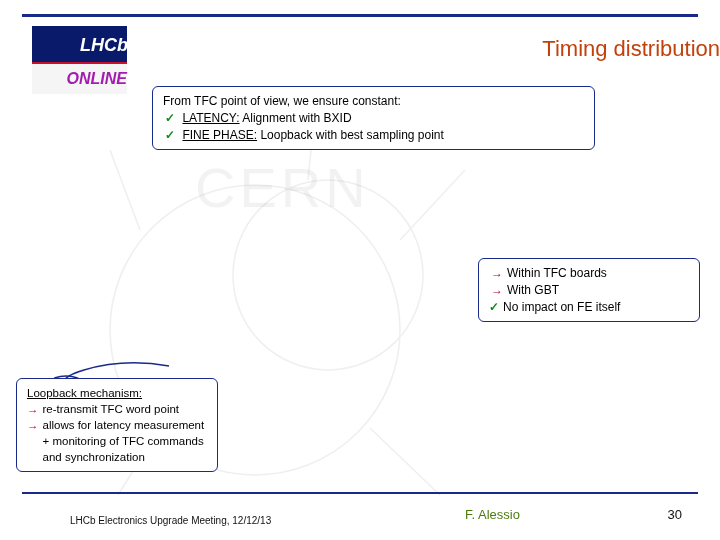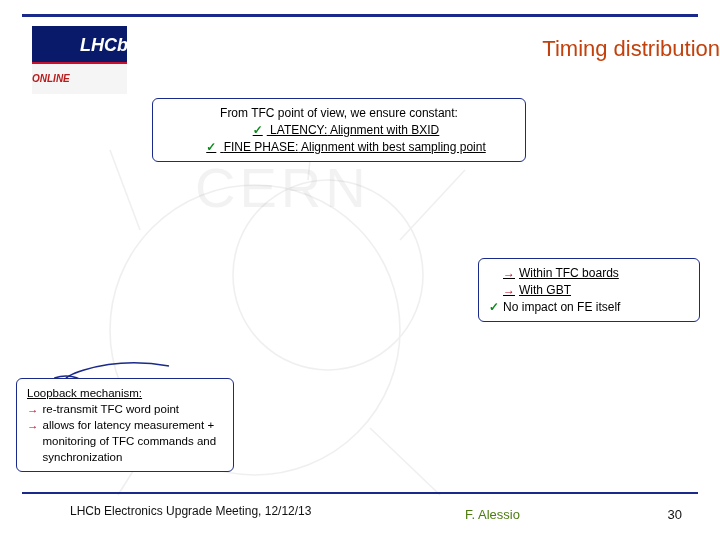--- a/index.html
+++ b/index.html
@@ -59,24 +59,24 @@
     text-align: center;
     line-height: 38px;
     border-bottom: 2px solid #c8102e;
     font-family: Arial, sans-serif;
     padding-left: 48px;
   }
   .logo-lower {
     width: 95px;
     height: 30px;
     background: #f5f5f5;
-    color: #b91c1c;
+    color: #a21caf;
     font-style: italic;
-    font-size: 10px;
-    text-align: left;
+    font-size: 16px;
+    text-align: right;
     line-height: 30px;
     font-weight: bold;
     font-family: Arial, sans-serif;
   }
   .slide-title {
     position: absolute;
     top: 36px;
     left: 0;
     right: 0;
     text-align: right;
@@ -91,63 +91,62 @@
     border: 1.5px solid #1a2a8a;
     border-radius: 6px;
     background: #fff;
     padding: 6px 10px;
     font-size: 12px;
     line-height: 1.4;
     z-index: 2;
     font-family: "Trebuchet MS", "Comic Sans MS", sans-serif;
   }
   .box-tfc {
-    top: 98px;
+    top: 86px;
     left: 152px;
-    width: 374px;
-    text-align: center;
+    width: 443px;
   }
   .box-resync {
     top: 258px;
     left: 478px;
     width: 222px;
     font-size: 12px;
   }
   .box-loopback {
     top: 378px;
     left: 16px;
-    width: 218px;
+    width: 202px;
     font-size: 11.5px;
   }
   .check { color: #0a8a1a; font-weight: bold; margin-right: 4px; }
   .arrow { color: #b00020; font-weight: bold; margin-right: 4px; }
-  .ind1 { margin-left: 14px; text-decoration: underline; }
+  .ind1 { margin-left: 2px; }
   .ind2 { }
   .underline { text-decoration: underline; }
   .loopback-arrow {
     position: absolute;
     top: 360px;
     left: 54px;
     width: 120px;
     height: 30px;
     z-index: 1;
   }
   .footer-rule {
     position: absolute;
     bottom: 46px;
     left: 22px;
     right: 22px;
     height: 2px;
     background: #1a2a8a;
   }
   .footer-left {
     position: absolute;
-    bottom: 22px;
+    bottom: 14px;
     left: 70px;
-    font-size: 12px;
+    font-size: 10px;
     color: #111;
     font-family: Arial, sans-serif;
   }
   .footer-center {
     position: absolute;
     bottom: 18px;
     left: 465px;
     font-size: 13px;
     color: #4d7c0f;
     font-family: Arial, sans-serif;
@@ -189,21 +188,21 @@
 <div class="slide-title">Timing distribution</div>
 
 <div class="box box-tfc">
   <div>From TFC point of view, we ensure constant:</div>
   <div class="ind1">
     <span class="check">✓</span>
     <span class="underline">LATENCY:</span><span> Alignment with BXID</span>
   </div>
   <div class="ind1">
     <span class="check">✓</span>
-    <span class="underline">FINE PHASE:</span><span> Alignment with best sampling point</span>
+    <span class="underline">FINE PHASE:</span><span> Loopback with best sampling point</span>
   </div>
 </div>
 
 <div class="box box-resync">
   <div class="ind1">
     <span class="arrow">→</span><span>Within TFC boards</span>
   </div>
   <div class="ind1">
     <span class="arrow">→</span><span>With GBT</span>
   </div>

